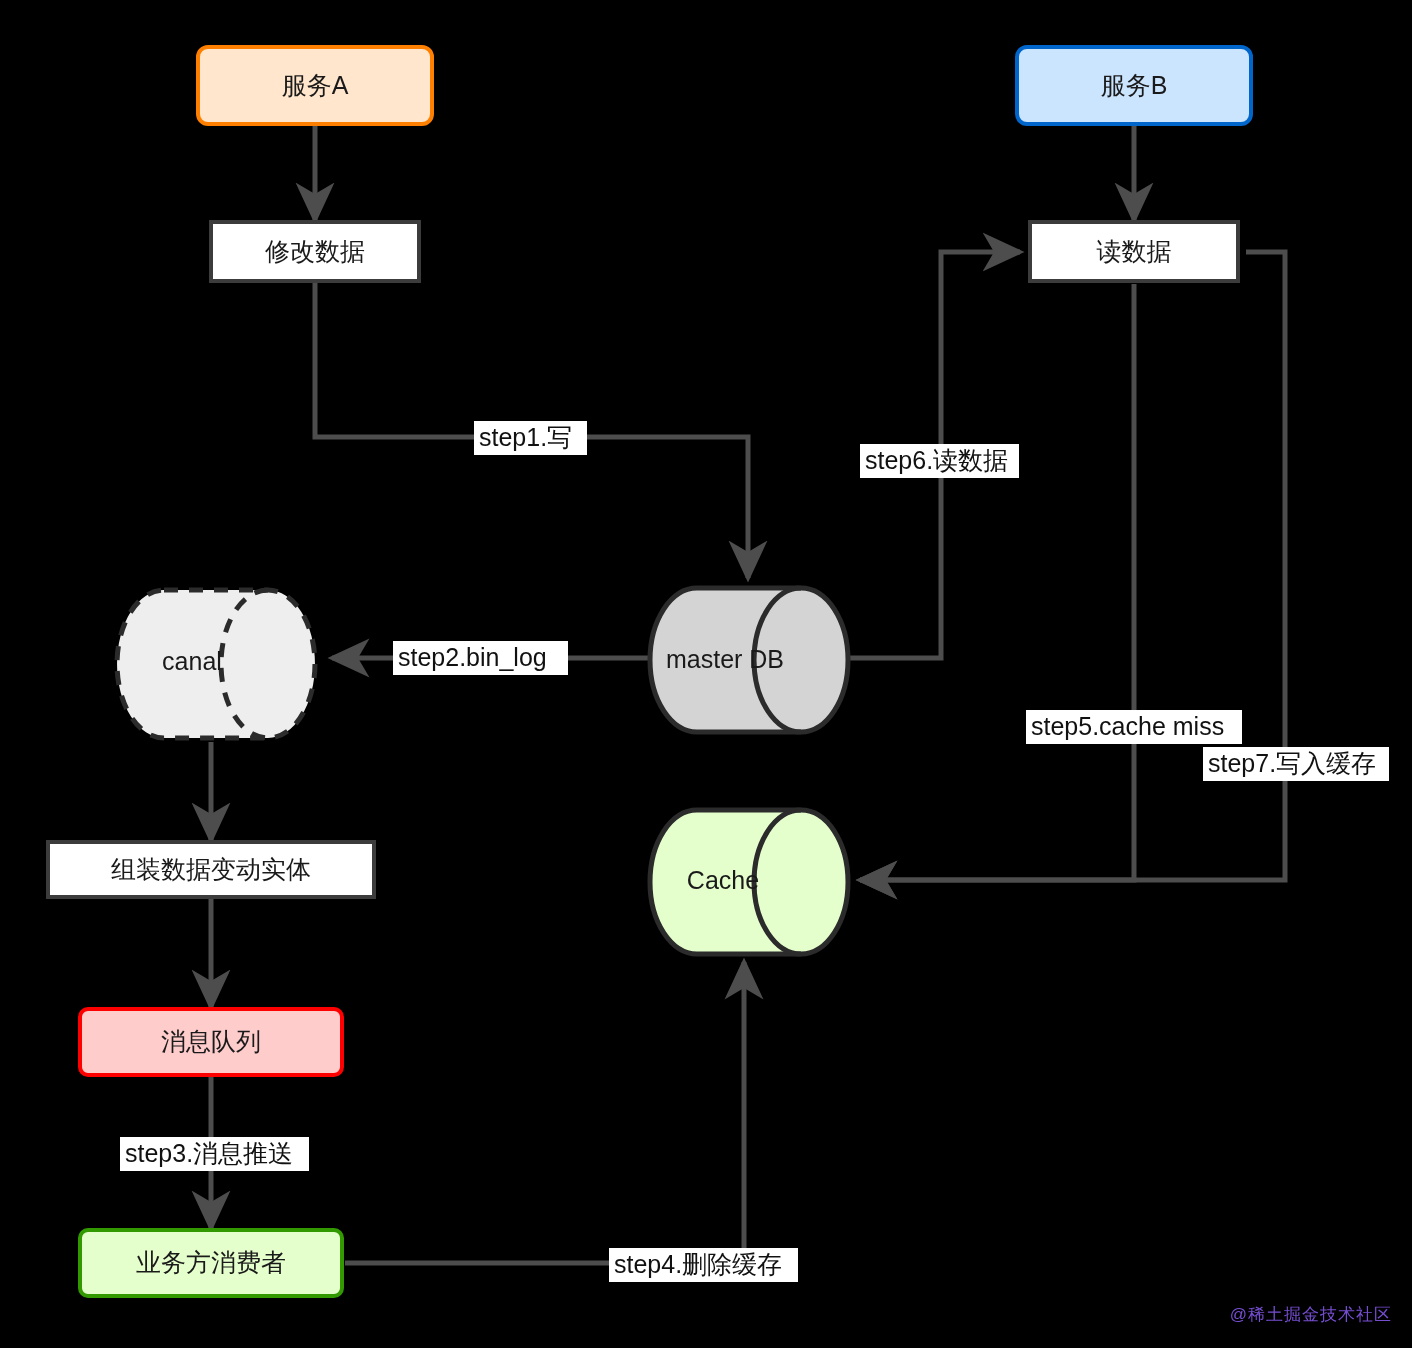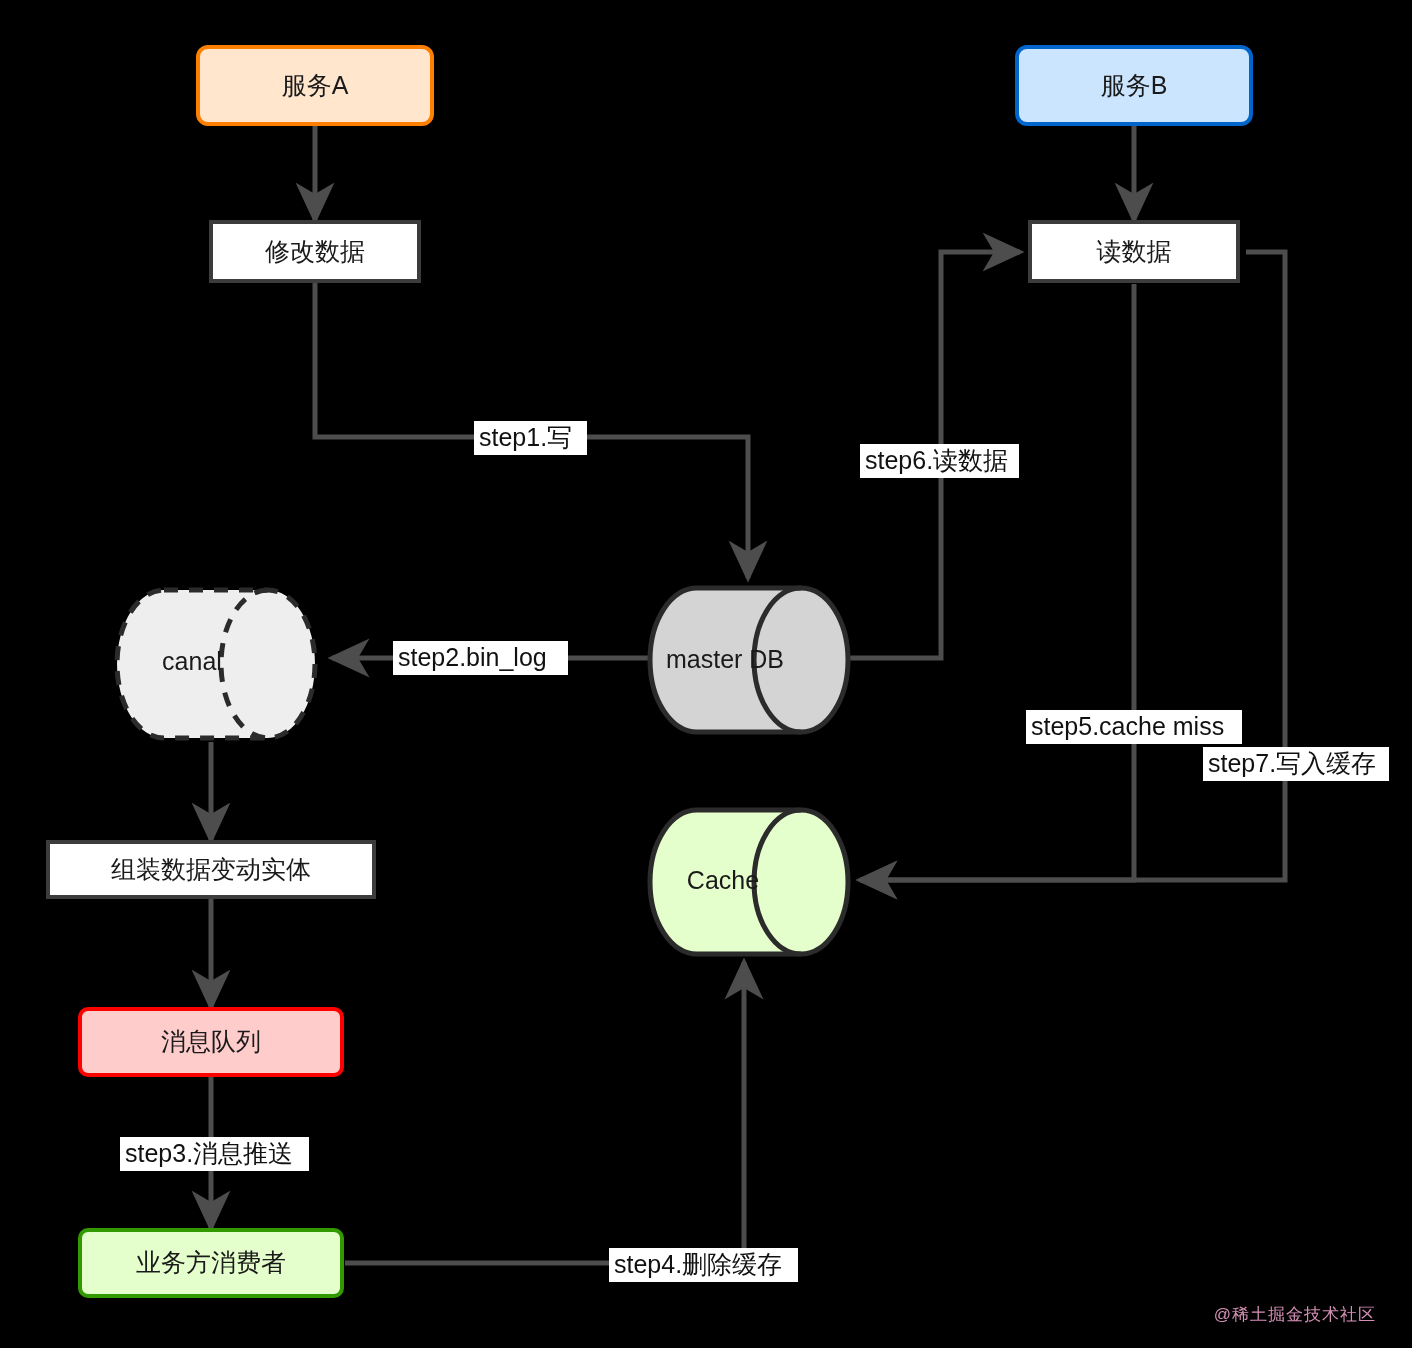--- a/index.html
+++ b/index.html
@@ -1,21 +1,21 @@
 <!DOCTYPE html>
 <html><head>
 <meta charset="utf-8">
 <style>
   html,body{margin:0;padding:0;background:#000;}
   #stage{position:relative;width:1412px;height:1348px;background:#000;overflow:hidden;
          font-family:"Liberation Sans","DejaVu Sans",sans-serif;}
   svg{position:absolute;left:0;top:0;width:1412px;height:1348px;}
   .node-label{font-size:25px;fill:#1a1a1a;text-anchor:middle;dominant-baseline:middle;}
   .edge-label-text{font-size:25px;fill:#111;dominant-baseline:middle;}
-  .watermark{position:absolute;right:36px;bottom:22px;color:#f9a8d4;font-size:17px;
+  .watermark{position:absolute;right:20px;bottom:22px;color:#8b5cf6;font-size:17px;
              letter-spacing:1px;opacity:.85;pointer-events:none;}
 </style>
 </head>
 <body>
 
 <div id="stage">
   <svg viewBox="0 0 1412 1348" xmlns="http://www.w3.org/2000/svg">
     <defs>
       <marker id="arrow" markerWidth="9" markerHeight="9" refX="7.5" refY="4.5" orient="auto" markerUnits="strokeWidth">
         <path d="M0,0.6 L8.4,4.5 L0,8.4 L2.3,4.5 Z" fill="#4d4d4d"></path>

